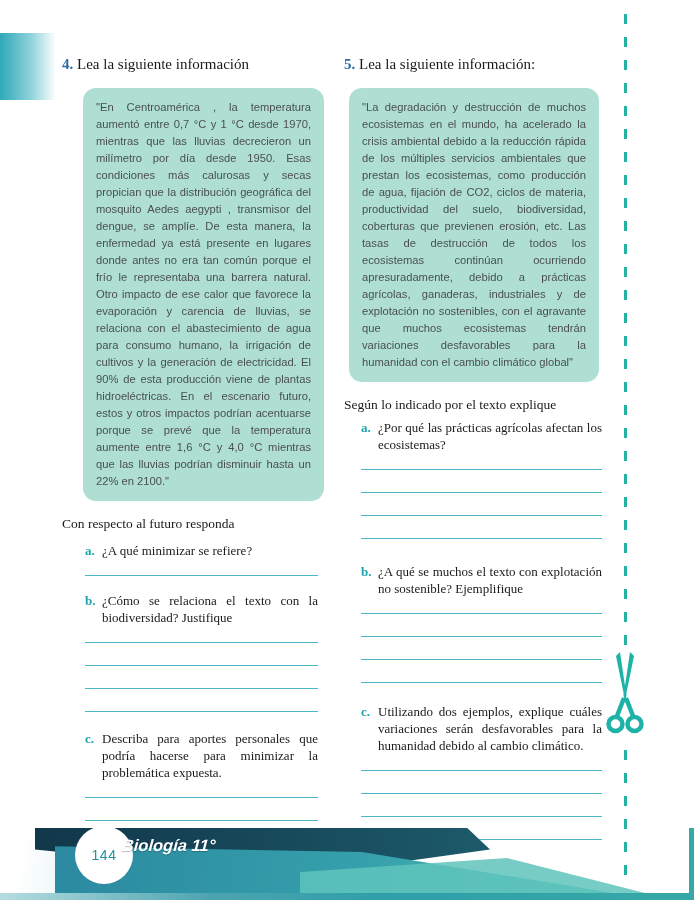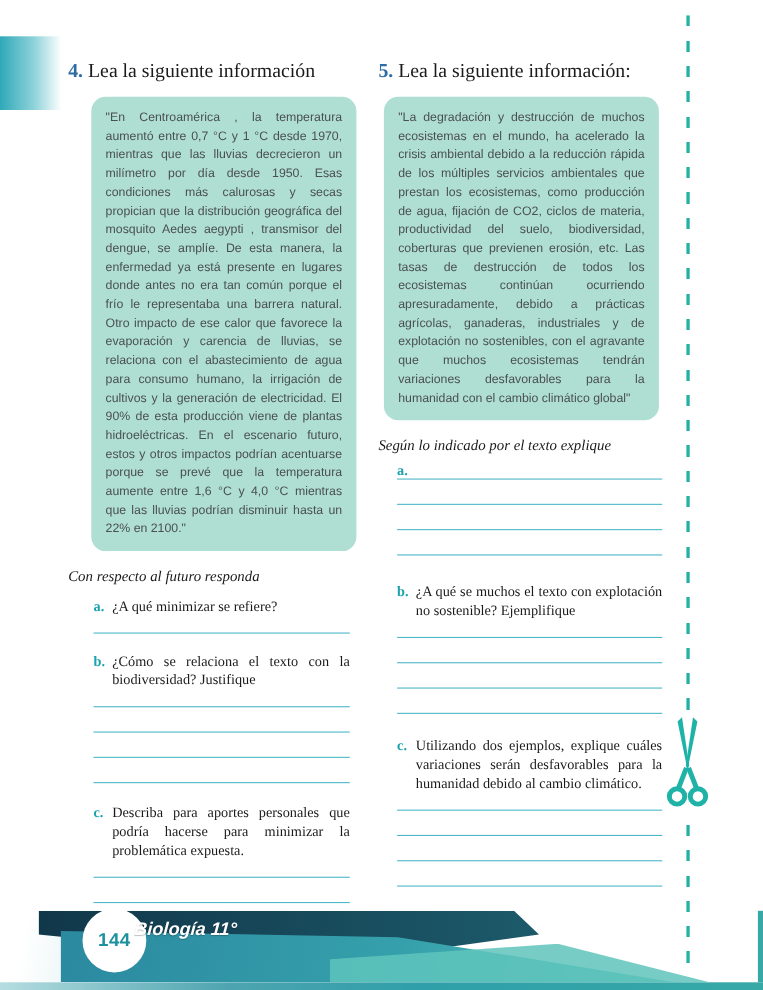--- a/index.html
+++ b/index.html
@@ -3,28 +3,28 @@
 <meta charset="utf-8">
 <style>
   html,body{margin:0;padding:0;background:#d9d9d9;}
   .page{position:relative;width:694px;height:900px;background:#ffffff;overflow:hidden;
         font-family:"Liberation Serif", serif;color:#1a1a1a;margin:0 auto;}
   .corner-grad{position:absolute;left:0;top:33px;width:56px;height:67px;
         background:linear-gradient(to right,#2fa9b8 0%,#8ed2da 55%,#ffffff 100%);}
   .col{position:absolute;top:55px;}
   .col-left{left:62px;width:262px;}
   .col-right{left:344px;width:258px;}
-  .q-head{font-size:18px;line-height:18px;}
+  .q-head{font-size:15px;line-height:18px;}
   .q-num{font-weight:bold;color:#2e6da4;}
   .quote-box{background:#afdfd3;border-radius:13px;padding:11px 13px;box-sizing:border-box;
         font-family:"Liberation Sans", sans-serif;font-size:11.2px;line-height:17px;
         color:#4a4f4f;text-align:justify;margin-top:15px;}
   .col-left .quote-box{margin-left:21px;width:241px;}
   .col-right .quote-box{margin-left:5px;width:250px;}
-  .prompt{margin-top:14px;font-size:13.5px;line-height:17px;font-style:italic;}
+  .prompt{margin-top:14px;font-size:13.5px;line-height:17px;}
   .question{position:relative;padding-left:17px;font-size:13px;line-height:17px;text-align:justify;}
   .question .label{position:absolute;left:0;top:0;color:#1ba3ad;font-weight:bold;}
   .col-left .question{margin-left:23px;width:216px;box-sizing:content-box;}
   .col-right .question{margin-left:17px;width:224px;}
   .lines{margin-top:-6px;}
   .col-left .lines{margin-left:23px;width:233px;}
   .col-right .lines{margin-left:17px;width:241px;}
   .ans-line{height:22px;border-bottom:1.5px solid #4cb7c9;}
   .cut-line{position:absolute;left:624px;top:14px;width:3px;height:866px;
         background:repeating-linear-gradient(to bottom,#25b0a4 0px,#25b0a4 10px,transparent 10px,transparent 23px);}
@@ -39,21 +39,21 @@
   .f-teal{position:absolute;left:55px;top:8px;width:558px;height:57px;
         background:linear-gradient(100deg,#2b89a0 0%,#35a0ab 55%,#55bfb8 100%);
         clip-path:polygon(0 18%,55% 28%,100% 100%,0 100%);}
   .f-teal2{position:absolute;left:300px;top:30px;width:345px;height:35px;background:#5fc4bc;
         clip-path:polygon(0 40%,60% 0,100% 100%,0 100%);opacity:.85;}
   .f-strip{position:absolute;left:0;top:65px;width:694px;height:7px;
         background:linear-gradient(to right,#b5dde0,#4da4b0 30%,#2f9fa9 55%,#36a9a7);}
   .f-edge{position:absolute;right:0;top:0;width:5px;height:65px;background:#36a9a7;}
   .badge{position:absolute;left:75px;top:-2px;width:58px;height:58px;background:#ffffff;border-radius:50%;
         display:flex;align-items:center;justify-content:center;color:#1d929e;
-        font-family:"Liberation Sans", sans-serif;font-weight:bold;font-size:17px;letter-spacing:.5px;}
+        font-family:"Liberation Sans", sans-serif;font-weight:normal;font-size:14px;letter-spacing:.5px;}
   .book-title{position:absolute;left:122px;top:8px;color:#ffffff;
         font-family:"Liberation Sans", sans-serif;font-weight:bold;font-style:italic;
         font-size:16.5px;transform:skewX(-4deg);text-shadow:0 1px 1px rgba(0,0,0,.25);}
   .mt16{margin-top:16px;} .mt18{margin-top:18px;} .mt10{margin-top:10px;}
   .mt6{margin-top:6px;} .mt24{margin-top:24px;} .mt20{margin-top:20px;}
 </style>
 </head>
 <body>
 
 <div class="page">
@@ -102,20 +102,21 @@
   <div class="col col-right">
     <div class="q-head">
       <span class="q-num">5.</span>
       <span>Lea la siguiente información:</span>
     </div>
     <div class="quote-box">"La degradación y destrucción de muchos ecosistemas en el mundo, ha acelerado la crisis ambiental debido a la reducción rápida de los múltiples servicios ambientales que prestan los ecosistemas, como producción de agua, fijación de CO2, ciclos de materia, productividad del suelo, biodiversidad, coberturas que previenen erosión, etc. Las tasas de destrucción de todos los ecosistemas continúan ocurriendo apresuradamente, debido a prácticas agrícolas, ganaderas, industriales y de explotación no sostenibles, con el agravante que muchos ecosistemas tendrán variaciones desfavorables para la humanidad con el cambio climático global"</div>
     <div class="prompt">Según lo indicado por el texto explique</div>
 
     <div class="question mt6">
       <span class="label">a.</span>
+      <span>¿Por qué las prácticas agrícolas afectan los ecosistemas?</span>
     </div>
     <div class="lines">
         <div class="ans-line"></div>
         <div class="ans-line"></div>
         <div class="ans-line"></div>
         <div class="ans-line"></div>
       </div>
 
     <div class="question mt24">
       <span class="label">b.</span>

